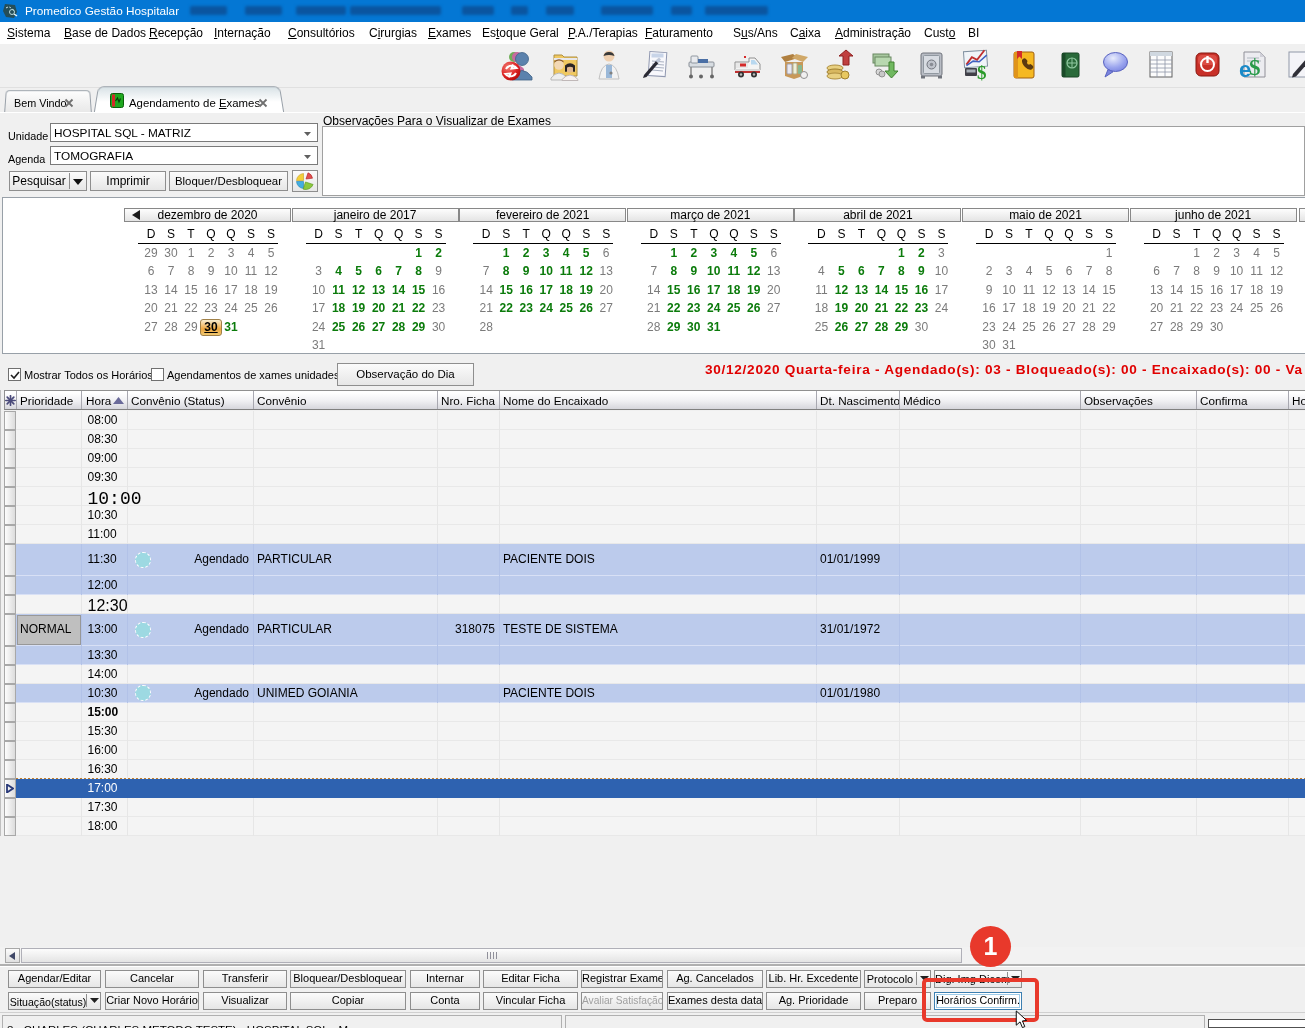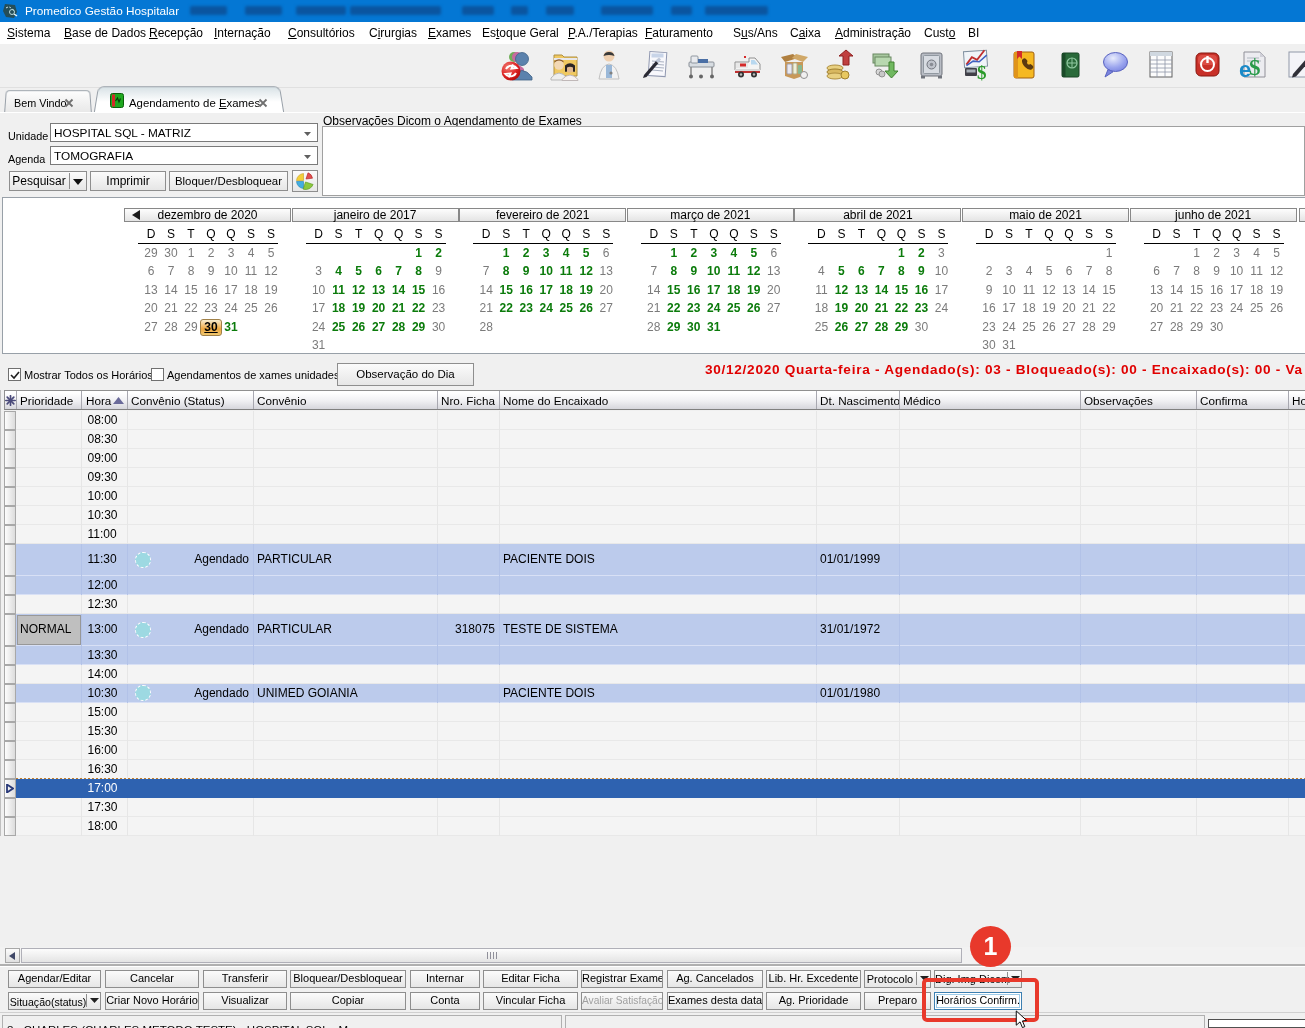--- a/index.html
+++ b/index.html
@@ -241,21 +241,21 @@
     </svg>
   </div>
 <div class="abs" style="left:90px;top:171px;width:76px;height:20px;background:linear-gradient(#fbfbfb,#e6e6e6);border:1px solid #8e8e8e;text-align:center;font-size:12px;line-height:18px;">Imprimir</div>
 <div class="abs" style="left:169px;top:171px;width:119px;height:20px;background:linear-gradient(#fbfbfb,#e6e6e6);border:1px solid #8e8e8e;text-align:center;font-size:12px;line-height:18px;font-size:11.4px;">Bloquer/Desbloquear</div>
 <div class="abs" style="left:292px;top:170px;width:26px;height:22px;background:linear-gradient(#fbfbfb,#e6e6e6);border:1px solid #8e8e8e;text-align:center;font-size:12px;"><svg width="20" height="19" viewBox="0 0 20 19" style="margin-top:1px">
       <path d="M8.5 8.5 L8.5 1.5 A7.5 7.5 0 0 0 1.5 8.5 z" fill="#f3cf3a" stroke="#c8a020" stroke-width="0.6"></path>
       <path d="M8.5 9.5 L1.5 9.5 A7.5 7.5 0 0 0 8.5 16.5 z" fill="#42aee0" stroke="#2080b0" stroke-width="0.6"></path>
       <path d="M10.5 10 L18.5 10 A8 8 0 0 1 10.5 17.5 z" fill="#8cc83c" stroke="#5a9a20" stroke-width="0.6" transform="rotate(18 10.5 10)"></path>
       <path d="M11 7 L13 0.8 A7 7 0 0 1 17.5 6.2 z" fill="#e05050" stroke="#b02020" stroke-width="0.6"></path>
     </svg></div>
-<span class="abs" style="left:323px;top:114px;font-size:12px;">Observações Dicom o Agendamento de Exames</span>
+<span class="abs" style="left:323px;top:114px;font-size:12px;">Observações Para o Visualizar de Exames</span>
 <div class="abs" style="left:322px;top:126px;width:983px;height:70px;background:#fff;border:1px solid #a0a0a0;"></div>
 <div class="abs" style="left:2px;top:197px;width:1303px;height:157px;background:#ffffff;border:1px solid #98a0a8;border-right:none;"></div>
 <div class="abs" style="left:124.0px;top:208px;width:167px;height:14px;background:linear-gradient(#fdfdfd,#e4e4e4);border:1px solid #888;font-size:12px;text-align:center;line-height:13px;">dezembro de 2020</div>
 <svg class="abs" style="left:132.0px;top:210px" width="8" height="10" viewBox="0 0 8 10">
     <path d="M8 0 v10 L0 5z" fill="#1a1a1a"></path>
   </svg>
 <span class="abs" style="left:141.0px;top:227px;width:20px;text-align:center;font-size:12px;">D</span>
 <span class="abs" style="left:161.0px;top:227px;width:20px;text-align:center;font-size:12px;">S</span>
 <span class="abs" style="left:181.0px;top:227px;width:20px;text-align:center;font-size:12px;">T</span>
 <span class="abs" style="left:201.0px;top:227px;width:20px;text-align:center;font-size:12px;">Q</span>
@@ -634,21 +634,21 @@
 <div class="abs" style="left:81px;top:487px;width:1px;height:19px;background:#e6e6e6;"></div>
 <div class="abs" style="left:127px;top:487px;width:1px;height:19px;background:#e6e6e6;"></div>
 <div class="abs" style="left:253px;top:487px;width:1px;height:19px;background:#e6e6e6;"></div>
 <div class="abs" style="left:437px;top:487px;width:1px;height:19px;background:#e6e6e6;"></div>
 <div class="abs" style="left:499px;top:487px;width:1px;height:19px;background:#e6e6e6;"></div>
 <div class="abs" style="left:816px;top:487px;width:1px;height:19px;background:#e6e6e6;"></div>
 <div class="abs" style="left:899px;top:487px;width:1px;height:19px;background:#e6e6e6;"></div>
 <div class="abs" style="left:1080px;top:487px;width:1px;height:19px;background:#e6e6e6;"></div>
 <div class="abs" style="left:1196px;top:487px;width:1px;height:19px;background:#e6e6e6;"></div>
 <div class="abs" style="left:1288px;top:487px;width:1px;height:19px;background:#e6e6e6;"></div>
-<span class="abs" style="left:87.5px;top:489px;color:#000;font-size:12px;">10:00</span>
+<span class="abs" style="left:87.5px;top:489px;color:#000;font-size:18px;font-family:Liberation Mono, monospace;">10:00</span>
 <div class="abs" style="left:4px;top:506px;width:12px;height:19px;background:linear-gradient(90deg,#fdfdfd,#dcdcdc);border:1px solid #a8a8a8;"></div>
 <div class="abs" style="left:16px;top:506px;width:1289px;height:19px;background:#f4f4f4;border-bottom:1px solid #e8e8e8;"></div>
 <div class="abs" style="left:81px;top:506px;width:1px;height:19px;background:#e6e6e6;"></div>
 <div class="abs" style="left:127px;top:506px;width:1px;height:19px;background:#e6e6e6;"></div>
 <div class="abs" style="left:253px;top:506px;width:1px;height:19px;background:#e6e6e6;"></div>
 <div class="abs" style="left:437px;top:506px;width:1px;height:19px;background:#e6e6e6;"></div>
 <div class="abs" style="left:499px;top:506px;width:1px;height:19px;background:#e6e6e6;"></div>
 <div class="abs" style="left:816px;top:506px;width:1px;height:19px;background:#e6e6e6;"></div>
 <div class="abs" style="left:899px;top:506px;width:1px;height:19px;background:#e6e6e6;"></div>
 <div class="abs" style="left:1080px;top:506px;width:1px;height:19px;background:#e6e6e6;"></div>
@@ -704,21 +704,21 @@
 <div class="abs" style="left:81px;top:595px;width:1px;height:19px;background:#e6e6e6;"></div>
 <div class="abs" style="left:127px;top:595px;width:1px;height:19px;background:#e6e6e6;"></div>
 <div class="abs" style="left:253px;top:595px;width:1px;height:19px;background:#e6e6e6;"></div>
 <div class="abs" style="left:437px;top:595px;width:1px;height:19px;background:#e6e6e6;"></div>
 <div class="abs" style="left:499px;top:595px;width:1px;height:19px;background:#e6e6e6;"></div>
 <div class="abs" style="left:816px;top:595px;width:1px;height:19px;background:#e6e6e6;"></div>
 <div class="abs" style="left:899px;top:595px;width:1px;height:19px;background:#e6e6e6;"></div>
 <div class="abs" style="left:1080px;top:595px;width:1px;height:19px;background:#e6e6e6;"></div>
 <div class="abs" style="left:1196px;top:595px;width:1px;height:19px;background:#e6e6e6;"></div>
 <div class="abs" style="left:1288px;top:595px;width:1px;height:19px;background:#e6e6e6;"></div>
-<span class="abs" style="left:87.5px;top:597px;color:#000;font-size:12px;">12:30</span>
+<span class="abs" style="left:87.5px;top:597px;color:#000;font-size:16px;">12:30</span>
 <div class="abs" style="left:4px;top:614px;width:12px;height:32px;background:linear-gradient(90deg,#fdfdfd,#dcdcdc);border:1px solid #a8a8a8;"></div>
 <div class="abs" style="left:16px;top:614px;width:1289px;height:32px;background:#bccbec;border-bottom:1px solid #d8e0f5;"></div>
 <div class="abs" style="left:81px;top:614px;width:1px;height:32px;background:#b2c2e8;"></div>
 <div class="abs" style="left:127px;top:614px;width:1px;height:32px;background:#b2c2e8;"></div>
 <div class="abs" style="left:253px;top:614px;width:1px;height:32px;background:#b2c2e8;"></div>
 <div class="abs" style="left:437px;top:614px;width:1px;height:32px;background:#b2c2e8;"></div>
 <div class="abs" style="left:499px;top:614px;width:1px;height:32px;background:#b2c2e8;"></div>
 <div class="abs" style="left:816px;top:614px;width:1px;height:32px;background:#b2c2e8;"></div>
 <div class="abs" style="left:899px;top:614px;width:1px;height:32px;background:#b2c2e8;"></div>
 <div class="abs" style="left:1080px;top:614px;width:1px;height:32px;background:#b2c2e8;"></div>
@@ -782,21 +782,21 @@
 <div class="abs" style="left:81px;top:703px;width:1px;height:19px;background:#e6e6e6;"></div>
 <div class="abs" style="left:127px;top:703px;width:1px;height:19px;background:#e6e6e6;"></div>
 <div class="abs" style="left:253px;top:703px;width:1px;height:19px;background:#e6e6e6;"></div>
 <div class="abs" style="left:437px;top:703px;width:1px;height:19px;background:#e6e6e6;"></div>
 <div class="abs" style="left:499px;top:703px;width:1px;height:19px;background:#e6e6e6;"></div>
 <div class="abs" style="left:816px;top:703px;width:1px;height:19px;background:#e6e6e6;"></div>
 <div class="abs" style="left:899px;top:703px;width:1px;height:19px;background:#e6e6e6;"></div>
 <div class="abs" style="left:1080px;top:703px;width:1px;height:19px;background:#e6e6e6;"></div>
 <div class="abs" style="left:1196px;top:703px;width:1px;height:19px;background:#e6e6e6;"></div>
 <div class="abs" style="left:1288px;top:703px;width:1px;height:19px;background:#e6e6e6;"></div>
-<span class="abs" style="left:87.5px;top:705px;color:#000;font-size:12px;">15:00</span>
+<span class="abs" style="left:87.5px;top:705px;color:#000;font-size:12px;font-weight:bold;">15:00</span>
 <div class="abs" style="left:4px;top:722px;width:12px;height:19px;background:linear-gradient(90deg,#fdfdfd,#dcdcdc);border:1px solid #a8a8a8;"></div>
 <div class="abs" style="left:16px;top:722px;width:1289px;height:19px;background:#f4f4f4;border-bottom:1px solid #e8e8e8;"></div>
 <div class="abs" style="left:81px;top:722px;width:1px;height:19px;background:#e6e6e6;"></div>
 <div class="abs" style="left:127px;top:722px;width:1px;height:19px;background:#e6e6e6;"></div>
 <div class="abs" style="left:253px;top:722px;width:1px;height:19px;background:#e6e6e6;"></div>
 <div class="abs" style="left:437px;top:722px;width:1px;height:19px;background:#e6e6e6;"></div>
 <div class="abs" style="left:499px;top:722px;width:1px;height:19px;background:#e6e6e6;"></div>
 <div class="abs" style="left:816px;top:722px;width:1px;height:19px;background:#e6e6e6;"></div>
 <div class="abs" style="left:899px;top:722px;width:1px;height:19px;background:#e6e6e6;"></div>
 <div class="abs" style="left:1080px;top:722px;width:1px;height:19px;background:#e6e6e6;"></div>

